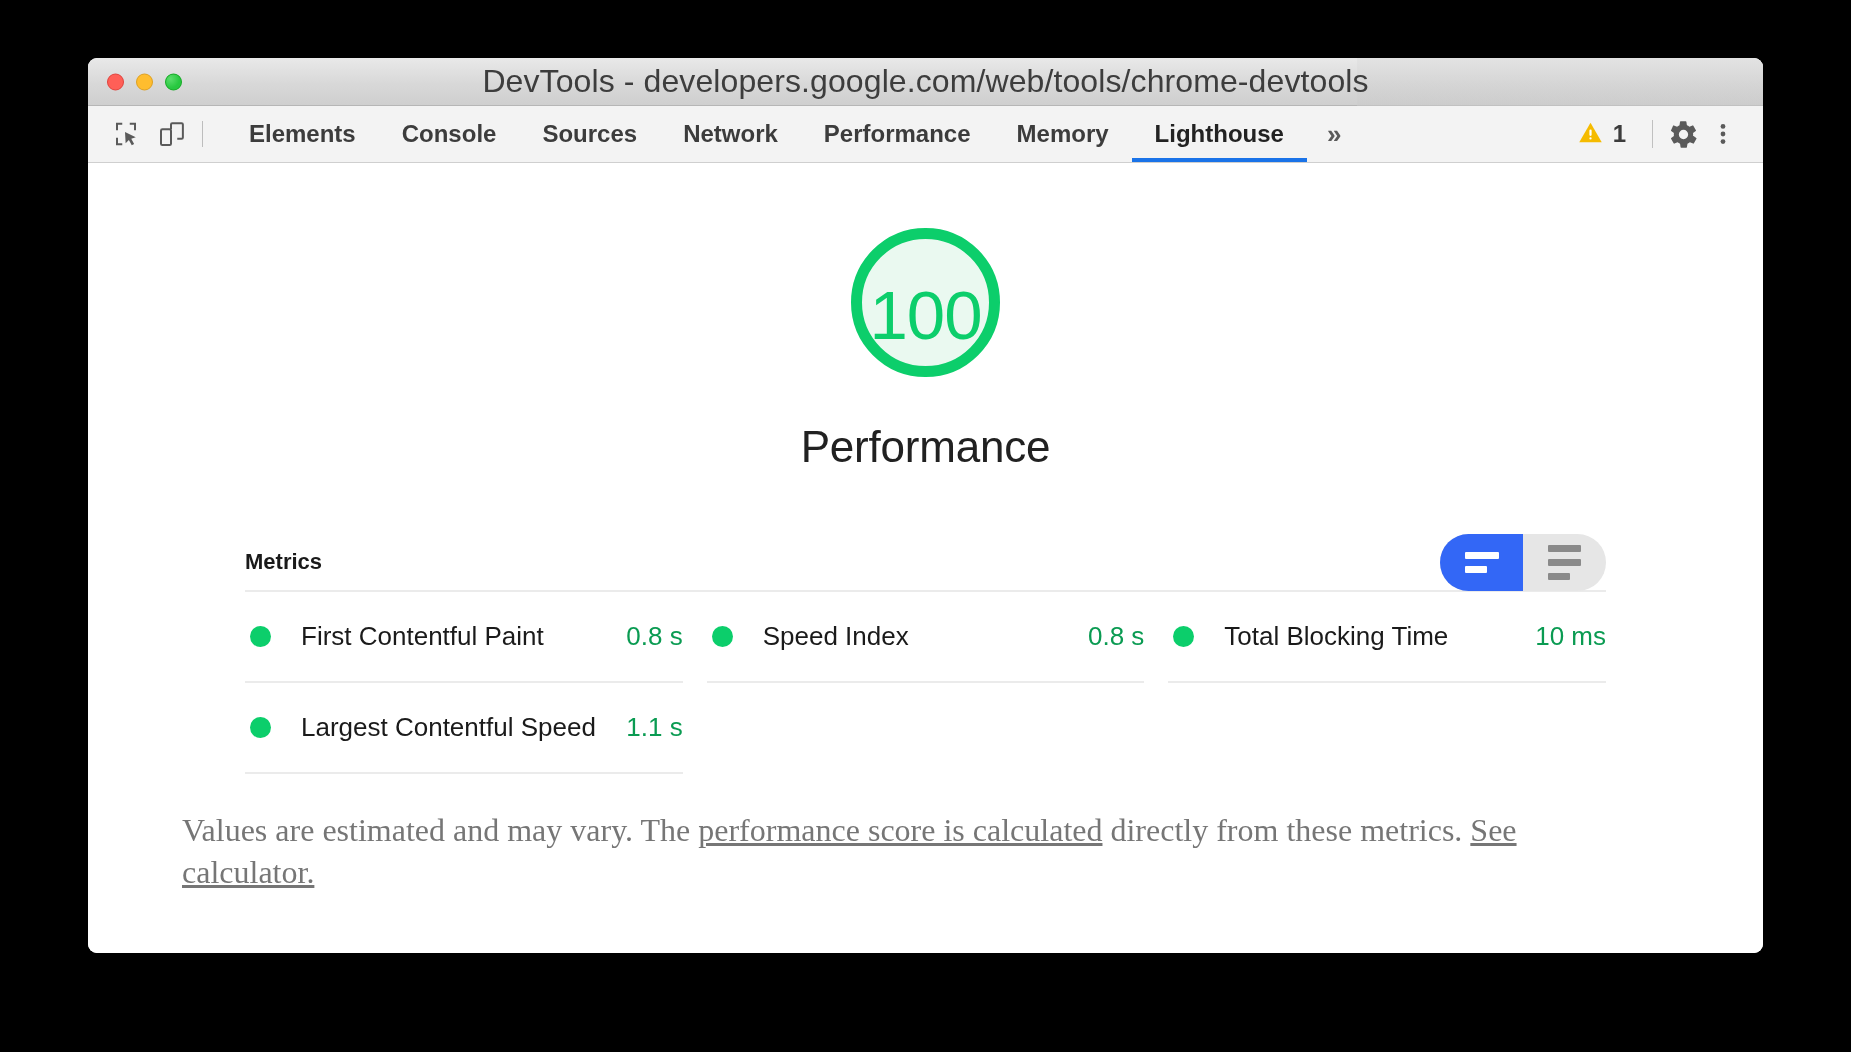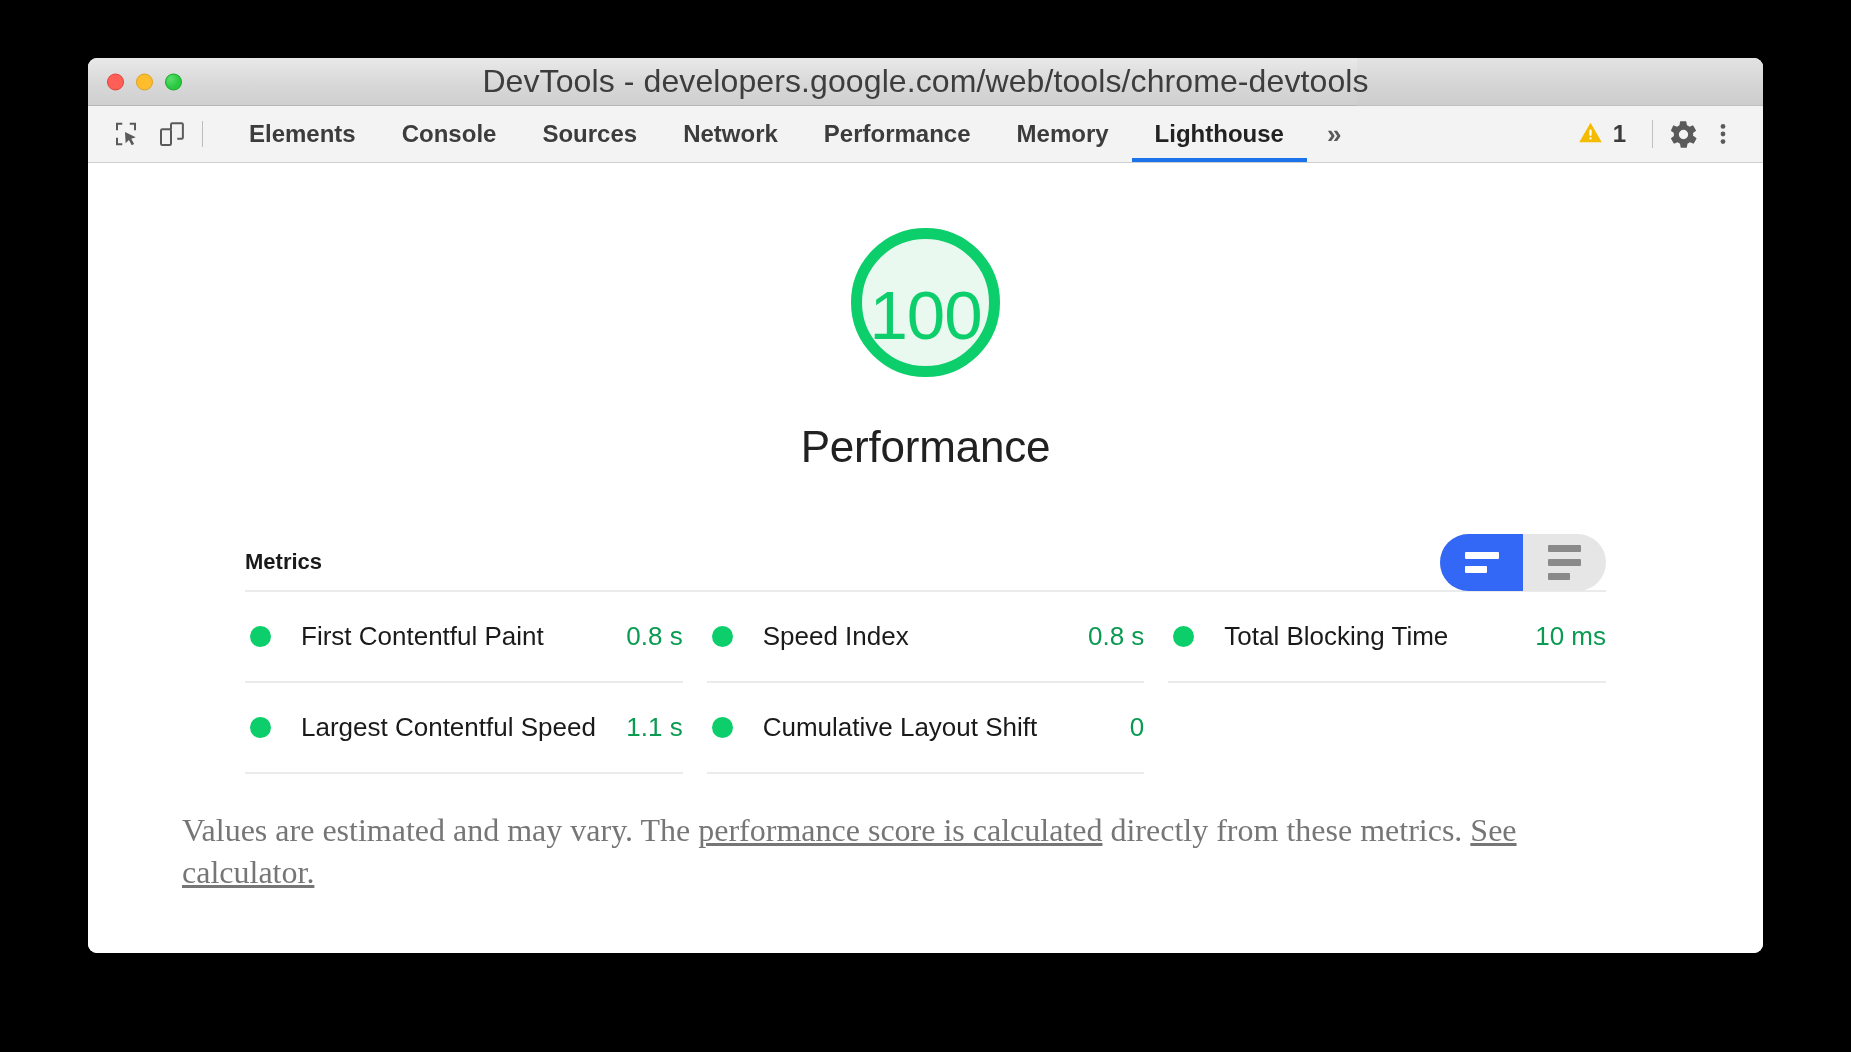--- a/index.html
+++ b/index.html
@@ -360,25 +360,20 @@
           <div class="metric">
             <span class="metric-dot"></span>
             <span class="metric-name">Total Blocking Time</span>
             <span class="metric-value">10 ms</span>
           </div>
           <div class="metric">
             <span class="metric-dot"></span>
             <span class="metric-name">Largest Contentful Speed</span>
             <span class="metric-value">1.1 s</span>
           </div>
-          <div class="metric">
-            <span class="metric-dot"></span>
-            <span class="metric-name">Cumulative Layout Shift</span>
-            <span class="metric-value">0</span>
-          </div>
         </div>
       </div>
 
       <div class="disclaimer">
         <span>Values are estimated and may vary. The </span><a>performance score is calculated</a><span> directly from these metrics. </span><a>See calculator.</a>
       </div>
 
     </div>
   </div>
 </div>

